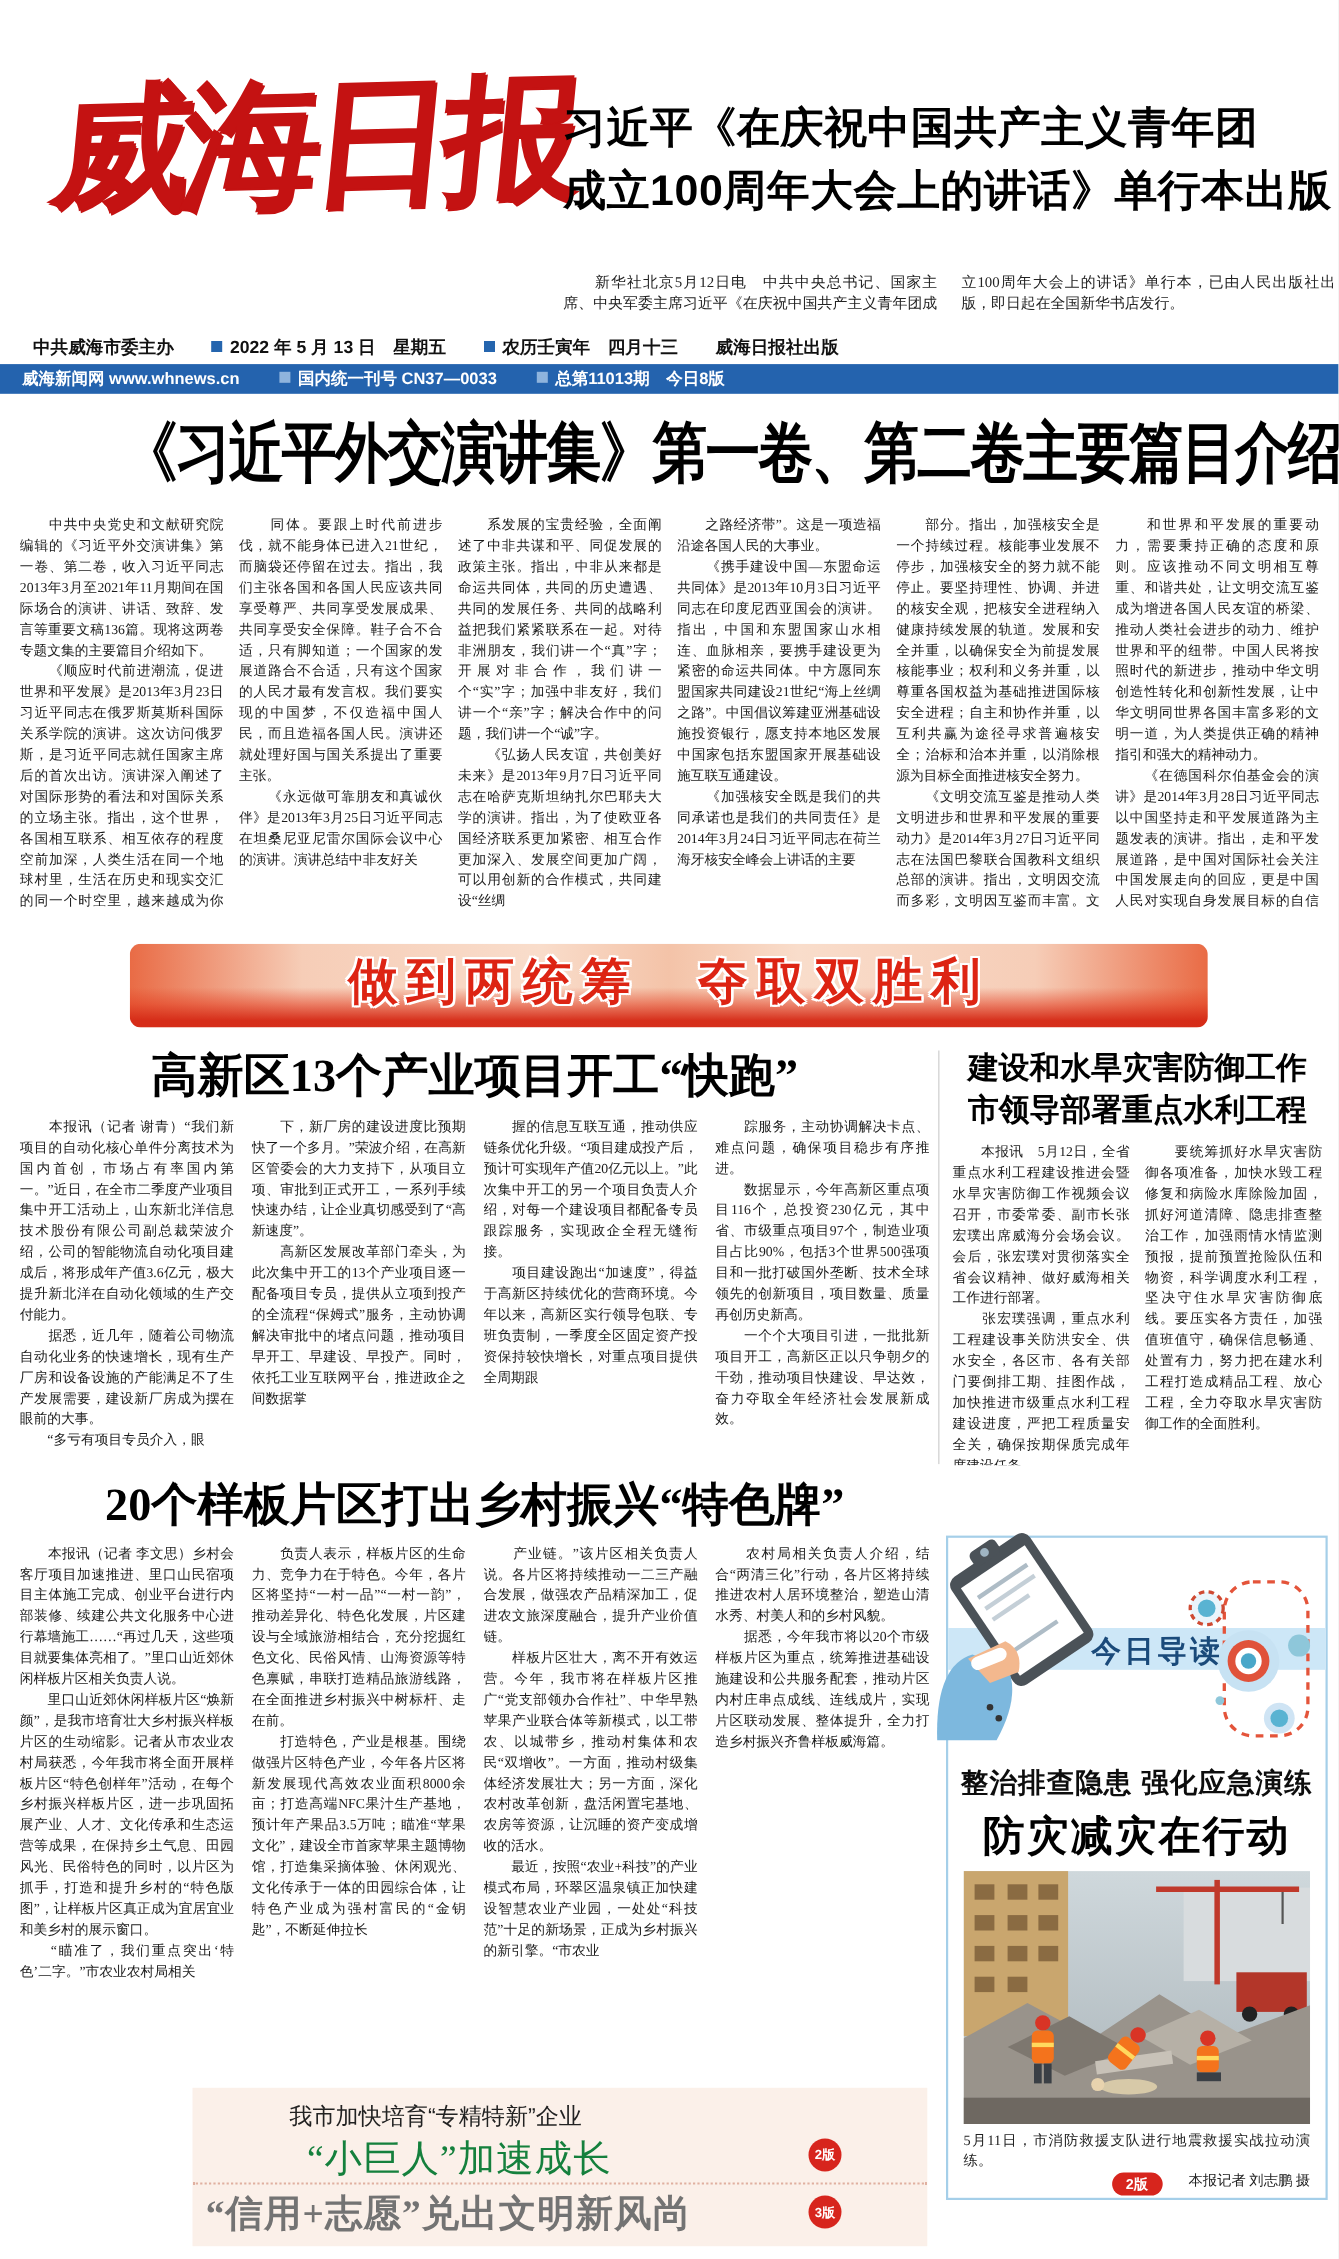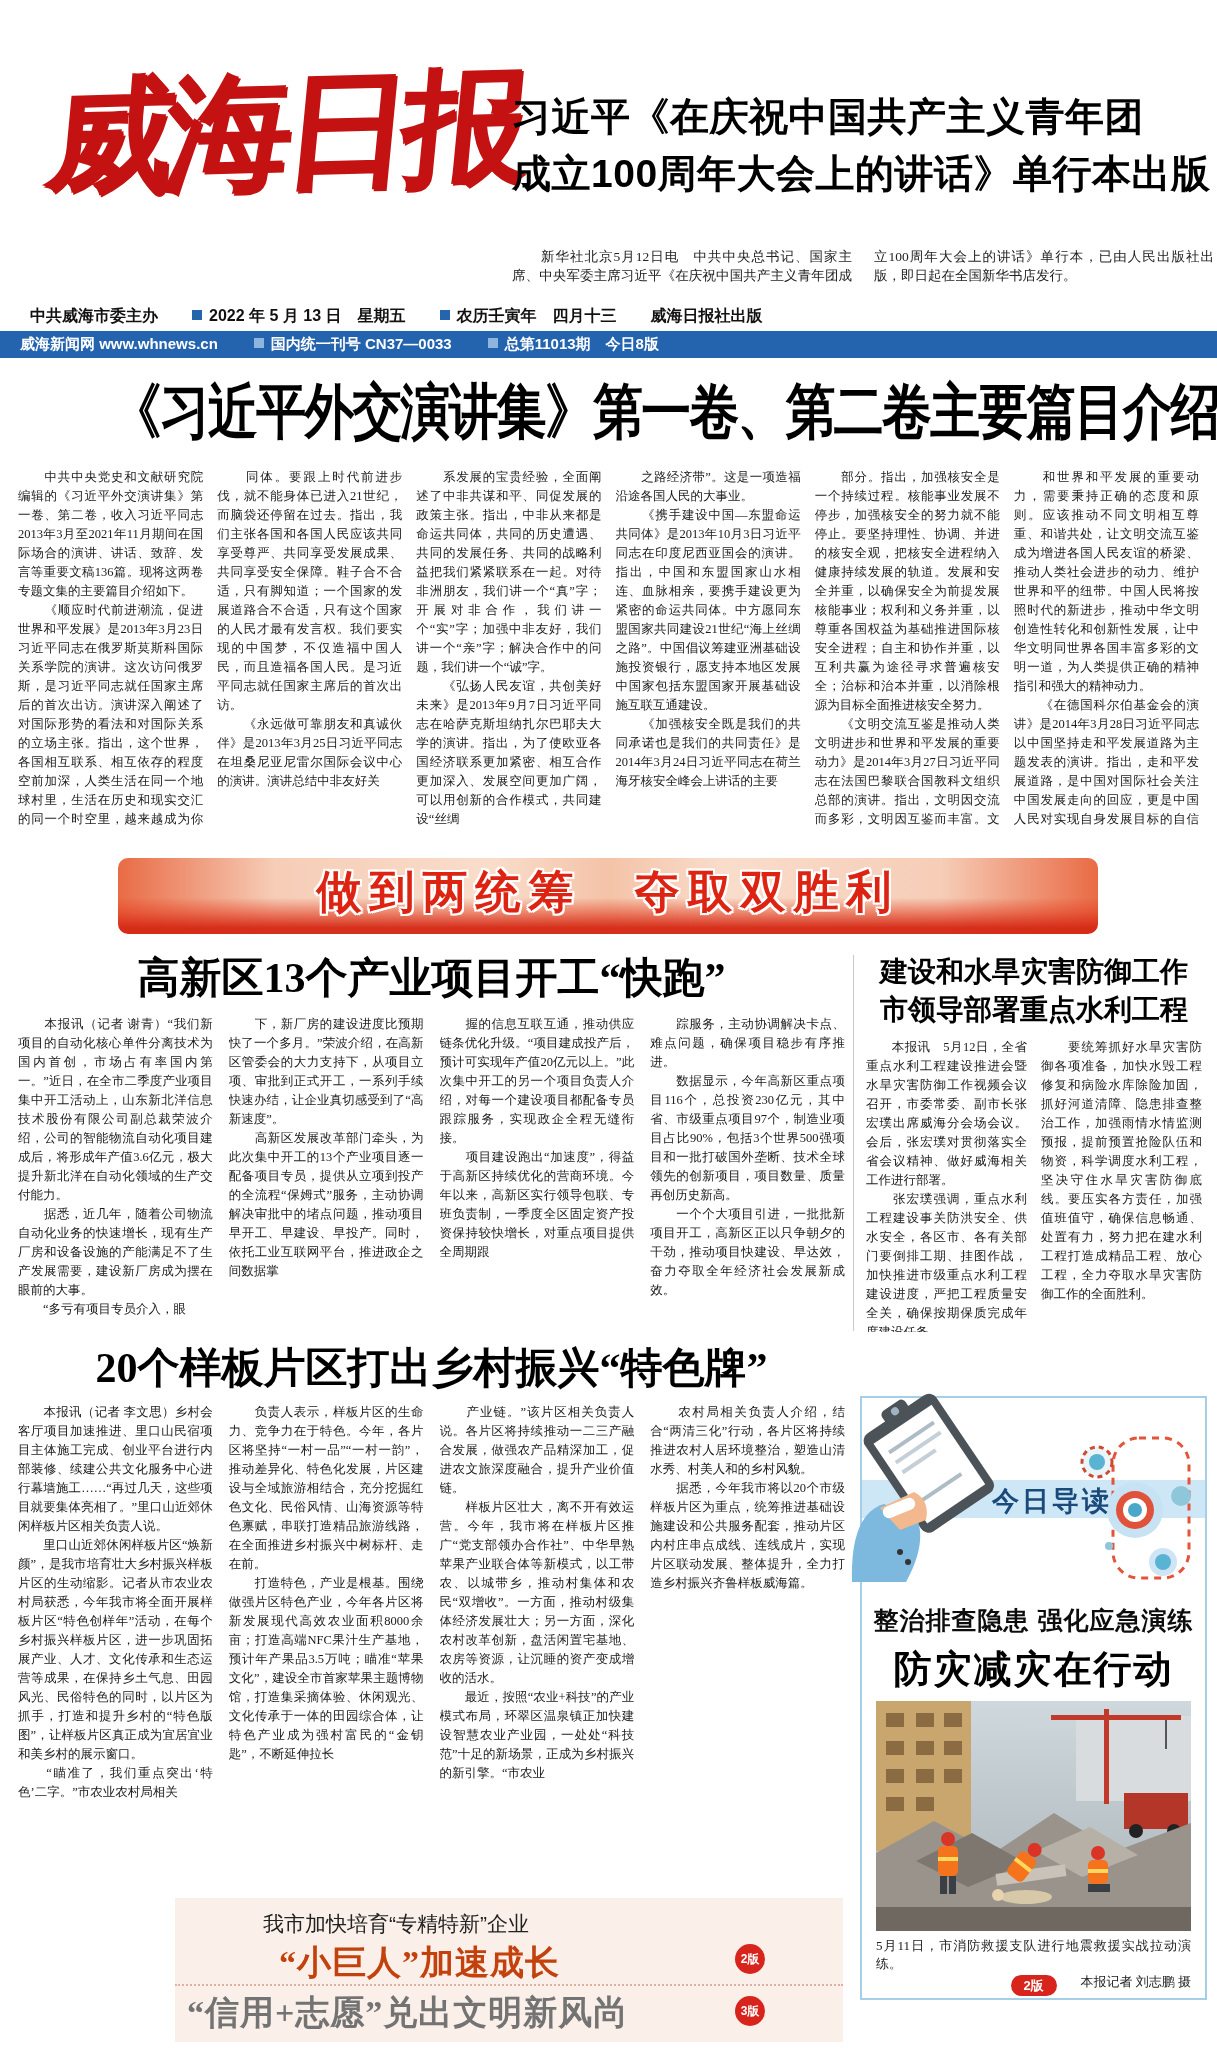--- a/index.html
+++ b/index.html
@@ -143,21 +143,21 @@
   .bottom-box {
     position:absolute; left:175px; top:1898px; width:668px; height:144px;
     background:#fbf0e9;
   }
   .bb-kicker {
     position:absolute; left:88px; top:12px;
     font-family:"Liberation Sans", sans-serif; font-size:21px; color:#222;
   }
   .bb-head1 {
     position:absolute; left:104px; top:42px;
-    font-size:34px; font-weight:700; color:#c2410c; letter-spacing:1px;
+    font-size:34px; font-weight:400; color:#15803d; letter-spacing:1px;
   }
   .bb-head2 {
     position:absolute; left:12px; top:92px;
     font-size:34px; font-weight:900; color:#737373; letter-spacing:1px;
   }
   .bb-divider {
     position:absolute; left:0; right:0; top:86px; border-top:2px dotted #e0b0a0;
   }
   .bb-badge {
     position:absolute; width:30px; height:30px; border-radius:50%;
@@ -191,21 +191,21 @@
   <div class="blue-bar">
     <span>威海新闻网  www.whnews.cn</span>
     <span><span class="sq"></span><span>国内统一刊号  CN37—0033</span></span>
     <span><span class="sq"></span><span>总第11013期　今日8版</span></span>
   </div>
 
   <div class="lead-headline">《习近平外交演讲集》第一卷、第二卷主要篇目介绍</div>
   <div class="lead-body">
     <div class="col">　　中共中央党史和文献研究院编辑的《习近平外交演讲集》第一卷、第二卷，收入习近平同志2013年3月至2021年11月期间在国际场合的演讲、讲话、致辞、发言等重要文稿136篇。现将这两卷专题文集的主要篇目介绍如下。
 　　《顺应时代前进潮流，促进世界和平发展》是2013年3月23日习近平同志在俄罗斯莫斯科国际关系学院的演讲。这次访问俄罗斯，是习近平同志就任国家主席后的首次出访。演讲深入阐述了对国际形势的看法和对国际关系的立场主张。指出，这个世界，各国相互联系、相互依存的程度空前加深，人类生活在同一个地球村里，生活在历史和现实交汇的同一个时空里，越来越成为你中有我、我中有你的命运共</div>
-    <div class="col">　　同体。要跟上时代前进步伐，就不能身体已进入21世纪，而脑袋还停留在过去。指出，我们主张各国和各国人民应该共同享受尊严、共同享受发展成果、共同享受安全保障。鞋子合不合适，只有脚知道；一个国家的发展道路合不合适，只有这个国家的人民才最有发言权。我们要实现的中国梦，不仅造福中国人民，而且造福各国人民。是习近平同志就任国家主席后的首次出访。
+    <div class="col">　　同体。要跟上时代前进步伐，就不能身体已进入21世纪，而脑袋还停留在过去。指出，我们主张各国和各国人民应该共同享受尊严、共同享受发展成果、共同享受安全保障。鞋子合不合适，只有脚知道；一个国家的发展道路合不合适，只有这个国家的人民才最有发言权。我们要实现的中国梦，不仅造福中国人民，而且造福各国人民。演讲还就处理好国与国关系提出了重要主张。
 　　《永远做可靠朋友和真诚伙伴》是2013年3月25日习近平同志在坦桑尼亚尼雷尔国际会议中心的演讲。演讲总结中非友好关</div>
     <div class="col">　　系发展的宝贵经验，全面阐述了中非共谋和平、同促发展的政策主张。指出，中非从来都是命运共同体，共同的历史遭遇、共同的发展任务、共同的战略利益把我们紧紧联系在一起。对待非洲朋友，我们讲一个“真”字；开展对非合作，我们讲一个“实”字；加强中非友好，我们讲一个“亲”字；解决合作中的问题，我们讲一个“诚”字。
 　　《弘扬人民友谊，共创美好未来》是2013年9月7日习近平同志在哈萨克斯坦纳扎尔巴耶夫大学的演讲。指出，为了使欧亚各国经济联系更加紧密、相互合作更加深入、发展空间更加广阔，可以用创新的合作模式，共同建设“丝绸</div>
     <div class="col">　　之路经济带”。这是一项造福沿途各国人民的大事业。
 　　《携手建设中国—东盟命运共同体》是2013年10月3日习近平同志在印度尼西亚国会的演讲。指出，中国和东盟国家山水相连、血脉相亲，要携手建设更为紧密的命运共同体。中方愿同东盟国家共同建设21世纪“海上丝绸之路”。中国倡议筹建亚洲基础设施投资银行，愿支持本地区发展中国家包括东盟国家开展基础设施互联互通建设。
 　　《加强核安全既是我们的共同承诺也是我们的共同责任》是2014年3月24日习近平同志在荷兰海牙核安全峰会上讲话的主要</div>
     <div class="col">　　部分。指出，加强核安全是一个持续过程。核能事业发展不停步，加强核安全的努力就不能停止。要坚持理性、协调、并进的核安全观，把核安全进程纳入健康持续发展的轨道。发展和安全并重，以确保安全为前提发展核能事业；权利和义务并重，以尊重各国权益为基础推进国际核安全进程；自主和协作并重，以互利共赢为途径寻求普遍核安全；治标和治本并重，以消除根源为目标全面推进核安全努力。
 　　《文明交流互鉴是推动人类文明进步和世界和平发展的重要动力》是2014年3月27日习近平同志在法国巴黎联合国教科文组织总部的演讲。指出，文明因交流而多彩，文明因互鉴而丰富。文明交流互鉴，是推动人类文明进步</div>
     <div class="col">　　和世界和平发展的重要动力，需要秉持正确的态度和原则。应该推动不同文明相互尊重、和谐共处，让文明交流互鉴成为增进各国人民友谊的桥梁、推动人类社会进步的动力、维护世界和平的纽带。中国人民将按照时代的新进步，推动中华文明创造性转化和创新性发展，让中华文明同世界各国丰富多彩的文明一道，为人类提供正确的精神指引和强大的精神动力。
 　　《在德国科尔伯基金会的演讲》是2014年3月28日习近平同志以中国坚持走和平发展道路为主题发表的演讲。指出，走和平发展道路，是中国对国际社会关注中国发展走向的回应，更是中国人民对实现自身发展目标的自信和自觉。　（下转第六版）</div>

